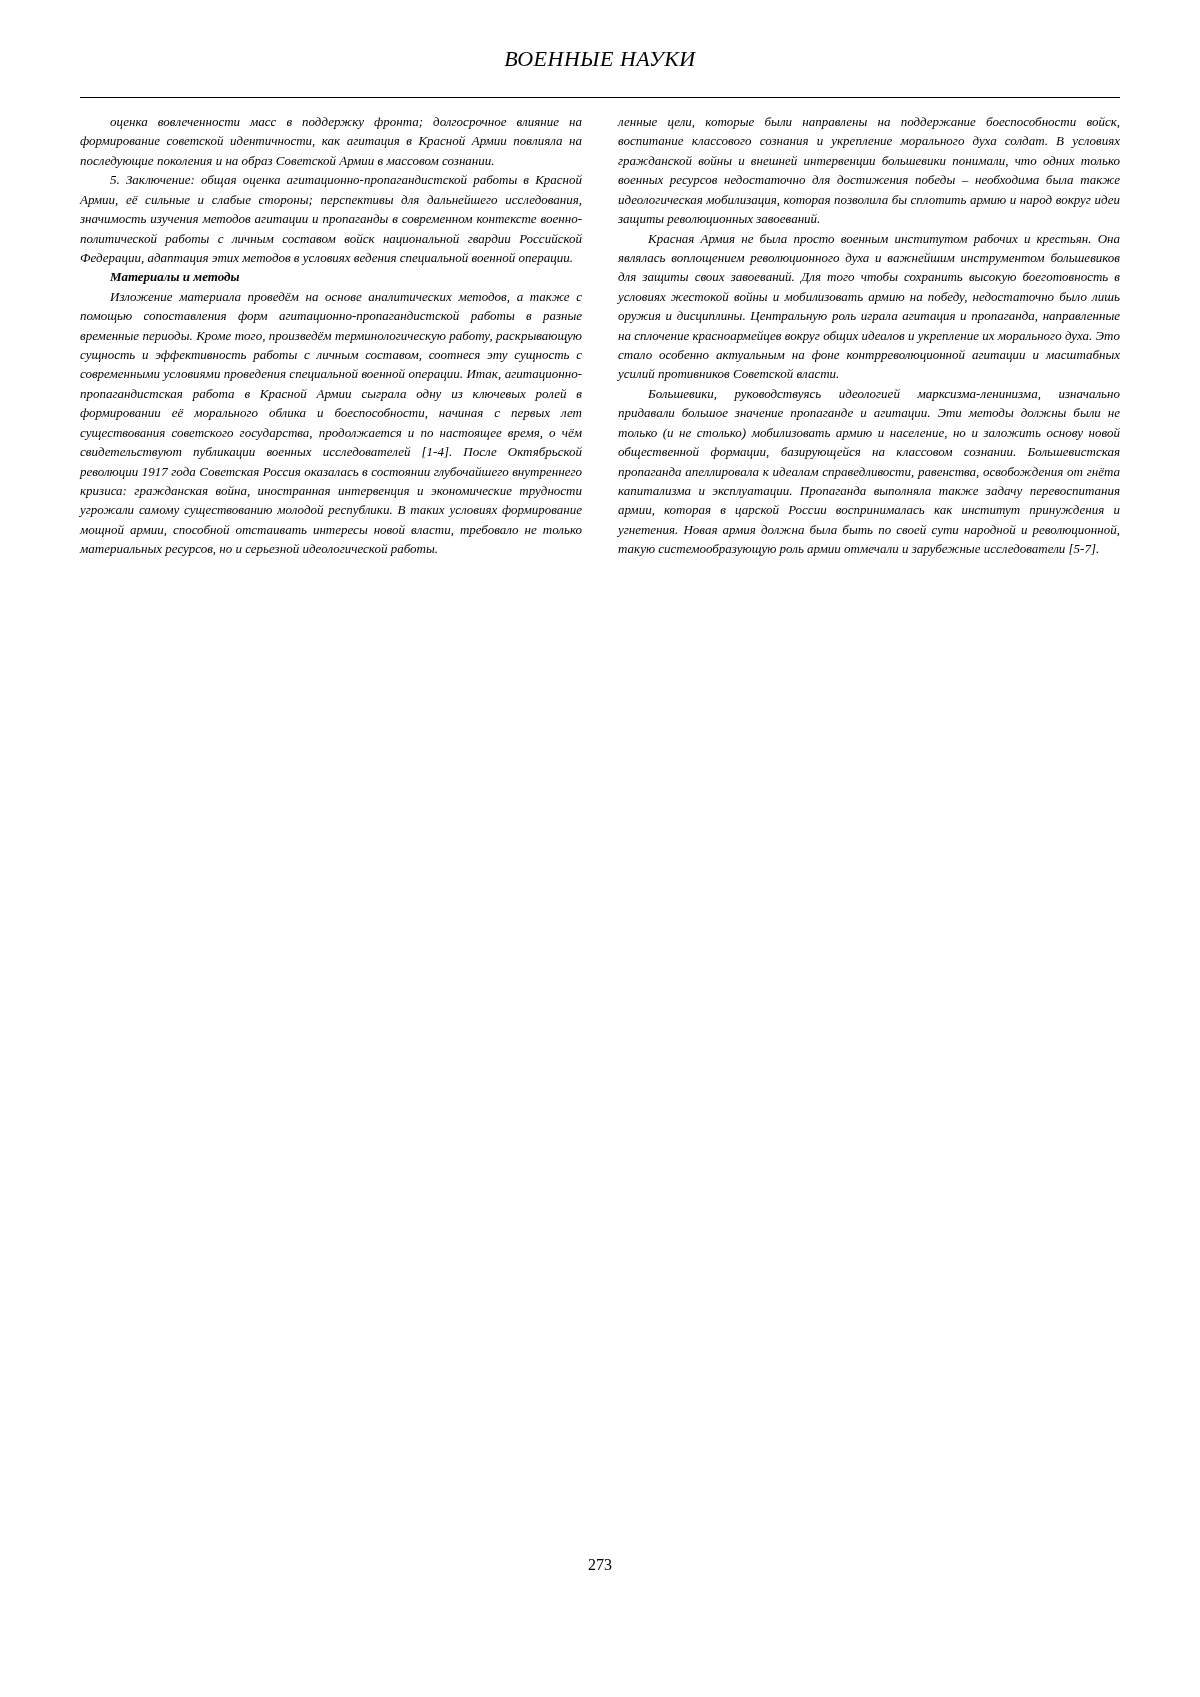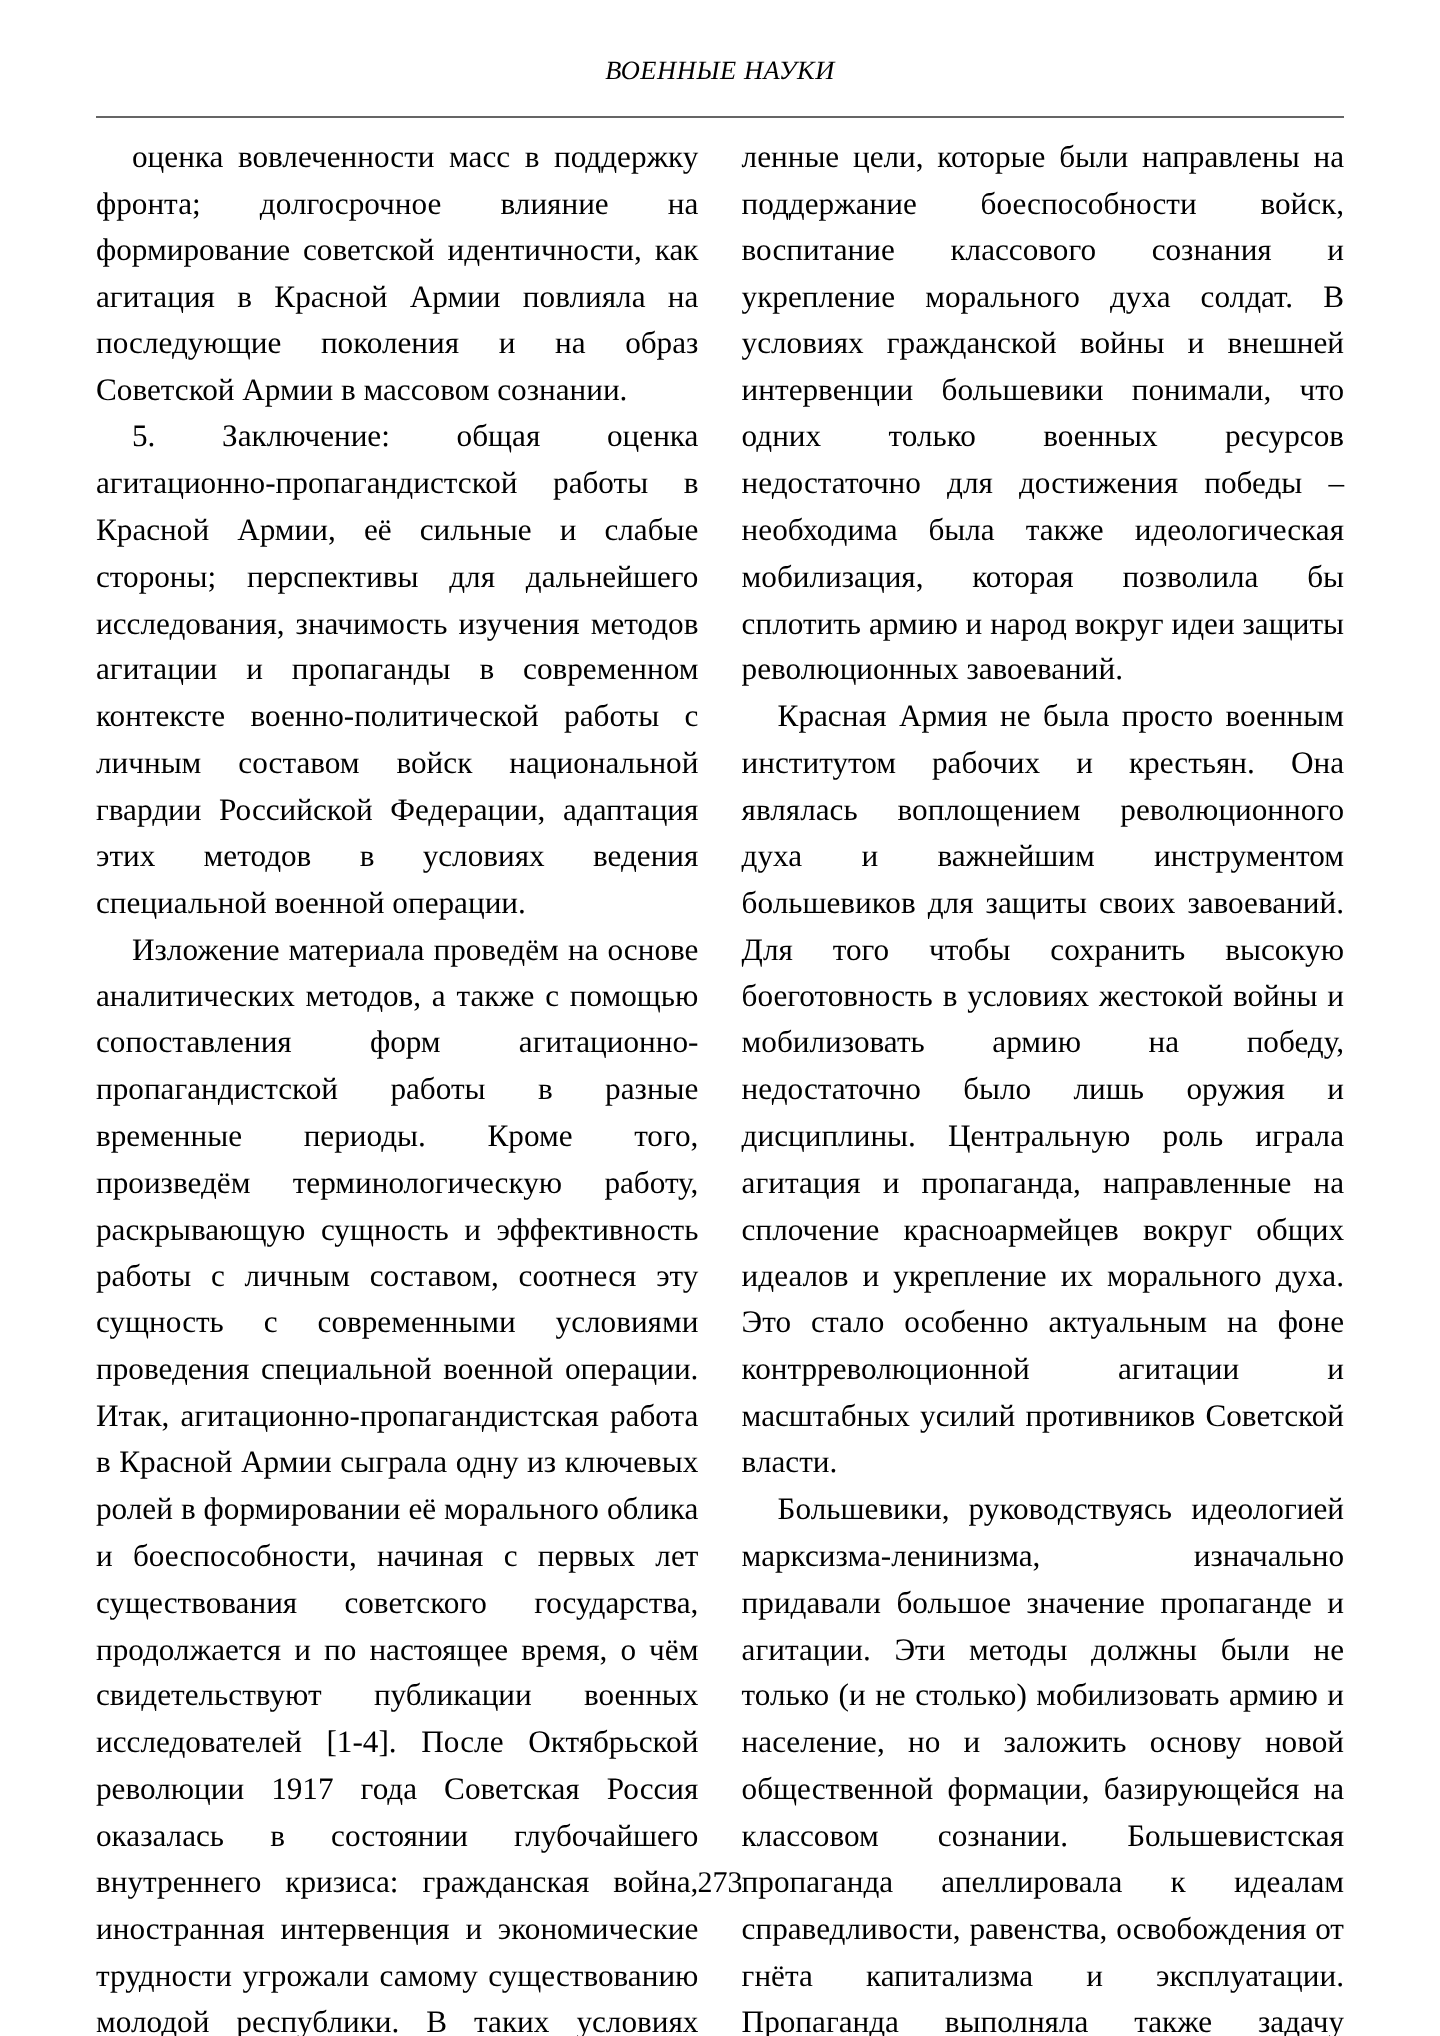--- a/index.html
+++ b/index.html
@@ -44,60 +44,62 @@
     position: absolute;
     top: 112px;
     left: 80px;
     width: 1040px;
     height: 1420px;
     display: flex;
     gap: 36px;
   }
   .col {
     width: 502px;
-    font-size: 26px;
+    font-size: 13px;
     line-height: 1.495;
     text-align: justify;
     text-justify: inter-word;
     hyphens: manual;
+    font-style: italic;
   }
   .col p {
     margin: 0;
     text-indent: 30px;
   }
   .col p.noindent {
     text-indent: 0;
   }
   .subhead {
     margin: 0;
     text-indent: 30px;
     font-weight: bold;
   }
   .page-number {
     position: absolute;
     top: 1556px;
     left: 0;
     width: 1200px;
     text-align: center;
-    font-size: 25px;
+    font-size: 16px;
   }
 </style>
 </head>
 <body>
 
 <div class="page">
 
   <div class="running-head">ВОЕННЫЕ НАУКИ</div>
   <div class="head-rule"></div>
 
   <div class="columns">
 
     <div class="col">
       <p>оценка вовлеченности масс в поддержку фронта; долгосрочное влияние на формирование советской идентичности, как агитация в Красной Армии повлияла на последующие поколения и на образ Советской Армии в массовом сознании.</p>
       <p>5. Заключение: общая оценка агитационно-пропагандистской работы в Красной Армии, её сильные и слабые стороны; перспективы для дальнейшего исследования, значимость изучения методов агитации и пропаганды в современном контексте военно-политической работы с личным составом войск национальной гвардии Российской Федерации, адаптация этих методов в условиях ведения специальной военной операции.</p>
+      <p class="subhead">Материалы и методы</p>
       <p>Изложение материала проведём на основе аналитических методов, а также с помощью сопоставления форм агитационно-пропагандистской работы в разные временные периоды. Кроме того, произведём терминологическую работу, раскрывающую сущность и эффективность работы с личным составом, соотнеся эту сущность с современными условиями проведения специальной военной операции. Итак, агитационно-пропагандистская работа в Красной Армии сыграла одну из ключевых ролей в формировании её морального облика и боеспособности, начиная с первых лет существования советского государства, продолжается и по настоящее время, о чём свидетельствуют публикации военных исследователей [1-4]. После Октябрьской революции 1917 года Советская Россия оказалась в состоянии глубочайшего внутреннего кризиса: гражданская война, иностранная интервенция и экономические трудности угрожали самому существованию молодой республики. В таких условиях формирование мощной армии, способной отстаивать интересы новой власти, требовало не только материальных ресурсов, но и серьезной идеологической работы.</p>
     </div>
 
     <div class="col">
       <p class="noindent">ленные цели, которые были направлены на поддержание боеспособности войск, воспитание классового сознания и укрепление морального духа солдат. В условиях гражданской войны и внешней интервенции большевики понимали, что одних только военных ресурсов недостаточно для достижения победы – необходима была также идеологическая мобилизация, которая позволила бы сплотить армию и народ вокруг идеи защиты революционных завоеваний.</p>
       <p>Красная Армия не была просто военным институтом рабочих и крестьян. Она являлась воплощением революционного духа и важнейшим инструментом большевиков для защиты своих завоеваний. Для того чтобы сохранить высокую боеготовность в условиях жестокой войны и мобилизовать армию на победу, недостаточно было лишь оружия и дисциплины. Центральную роль играла агитация и пропаганда, направленные на сплочение красноармейцев вокруг общих идеалов и укрепление их морального духа. Это стало особенно актуальным на фоне контрреволюционной агитации и масштабных усилий противников Советской власти.</p>
       <p>Большевики, руководствуясь идеологией марксизма-ленинизма, изначально придавали большое значение пропаганде и агитации. Эти методы должны были не только (и не столько) мобилизовать армию и население, но и заложить основу новой общественной формации, базирующейся на классовом сознании. Большевистская пропаганда апеллировала к идеалам справедливости, равенства, освобождения от гнёта капитализма и эксплуатации. Пропаганда выполняла также задачу перевоспитания армии, которая в царской России воспринималась как институт принуждения и угнетения. Новая армия должна была быть по своей сути народной и революционной, такую системообразующую роль армии отмечали и зарубежные исследователи [5-7].</p>
     </div>
 
   </div>

